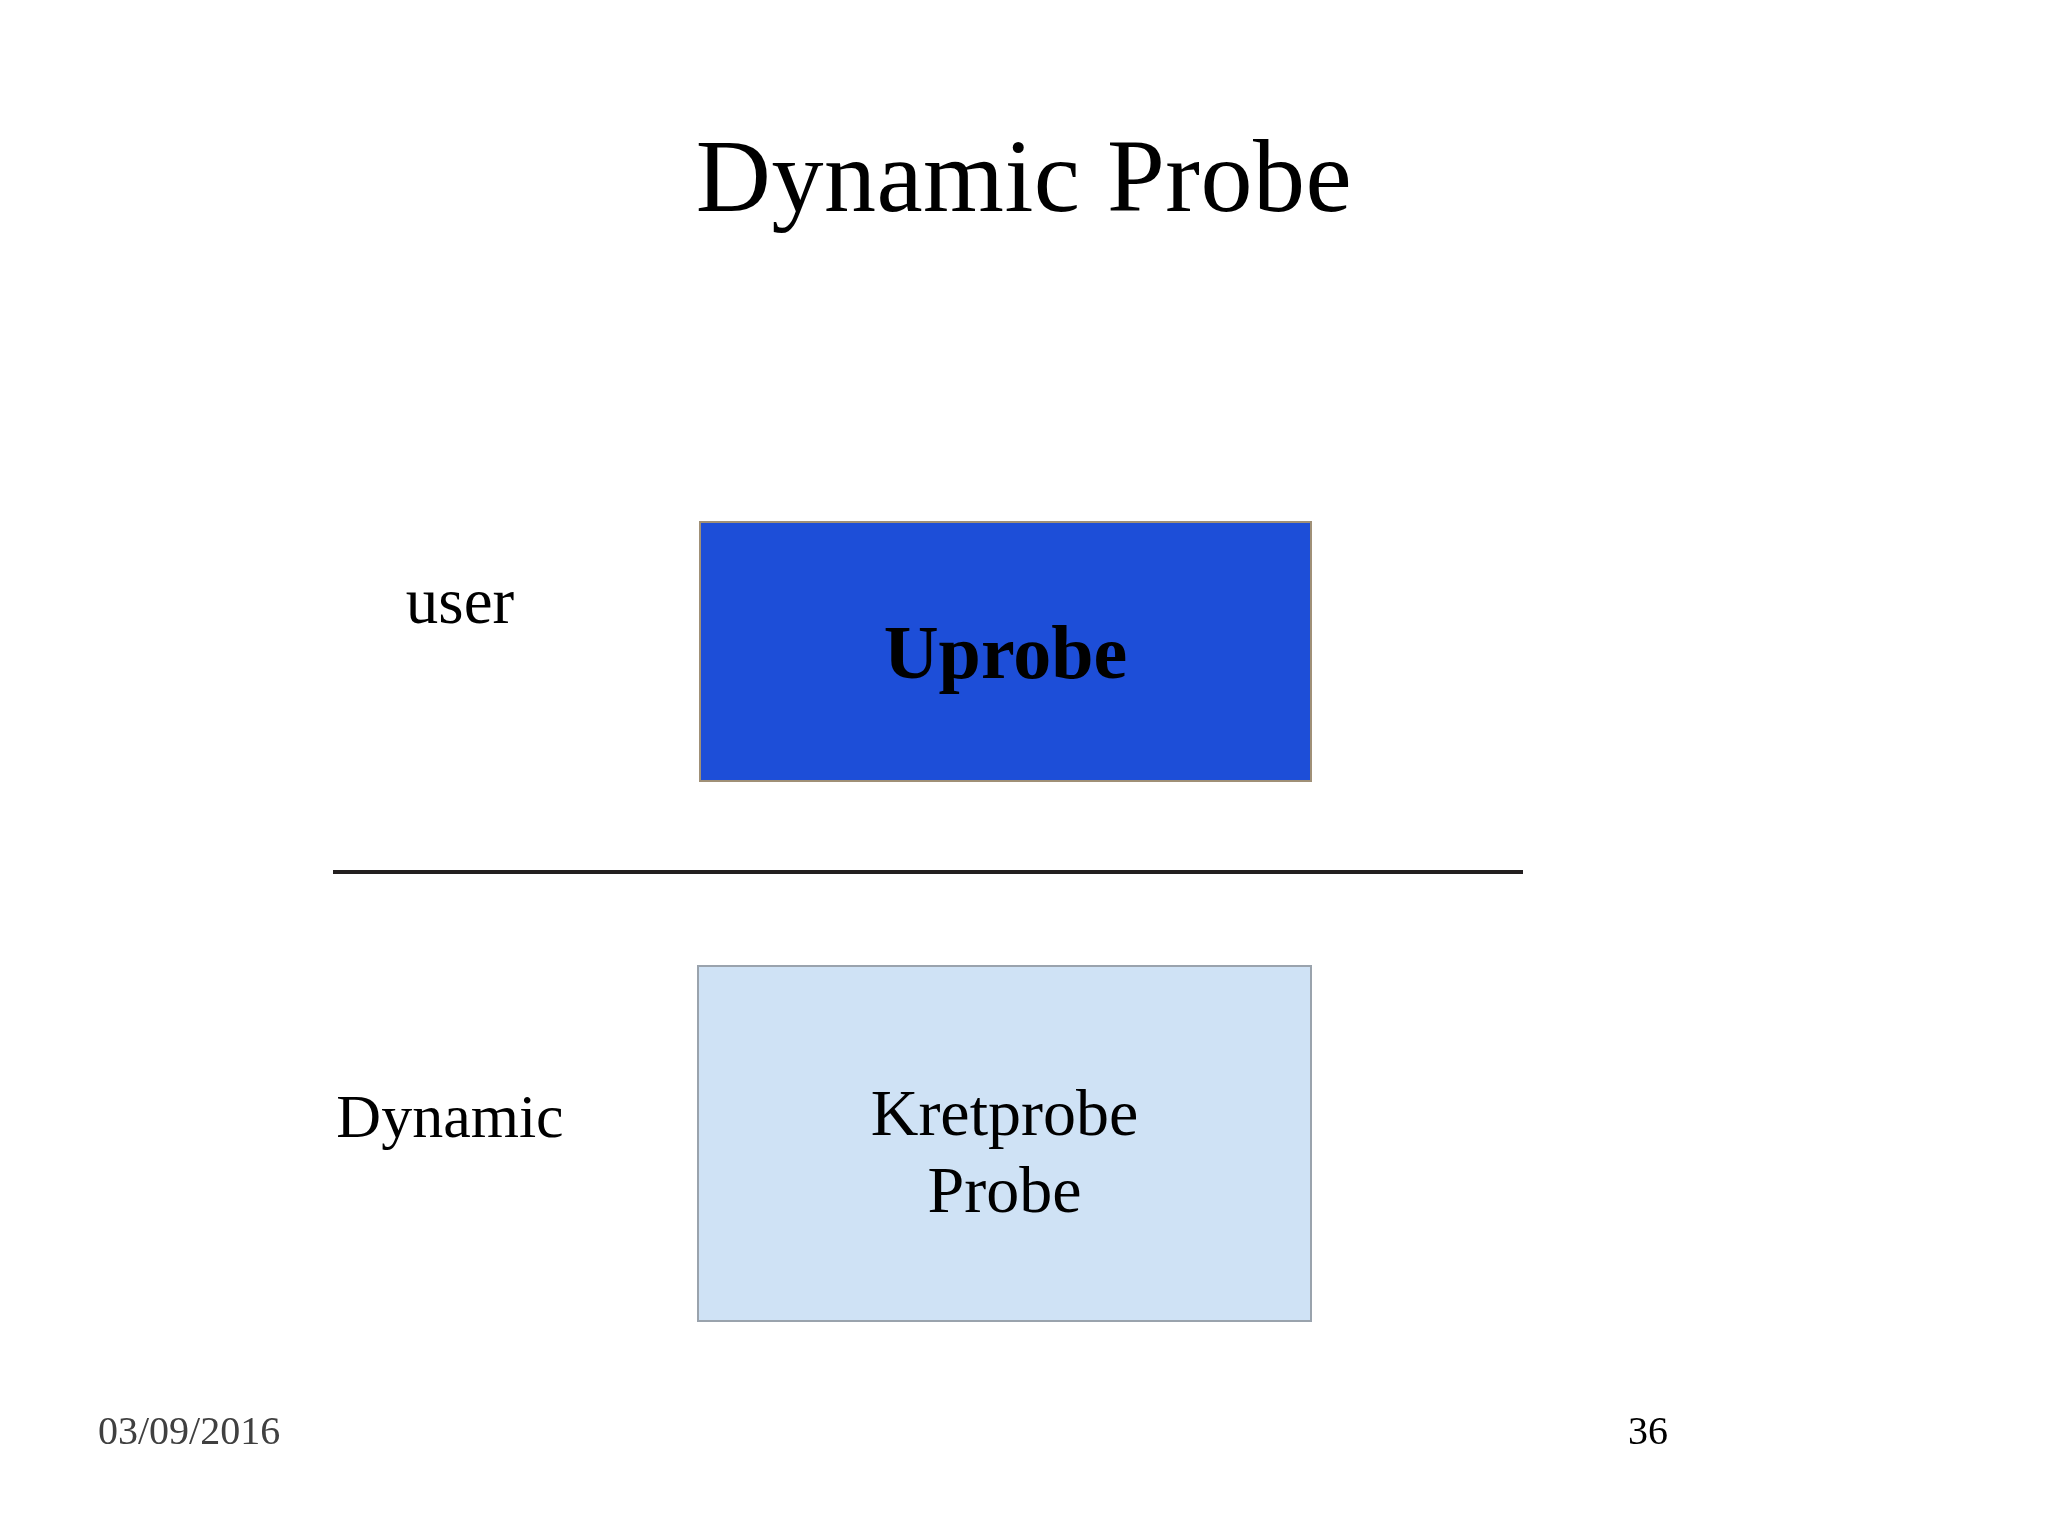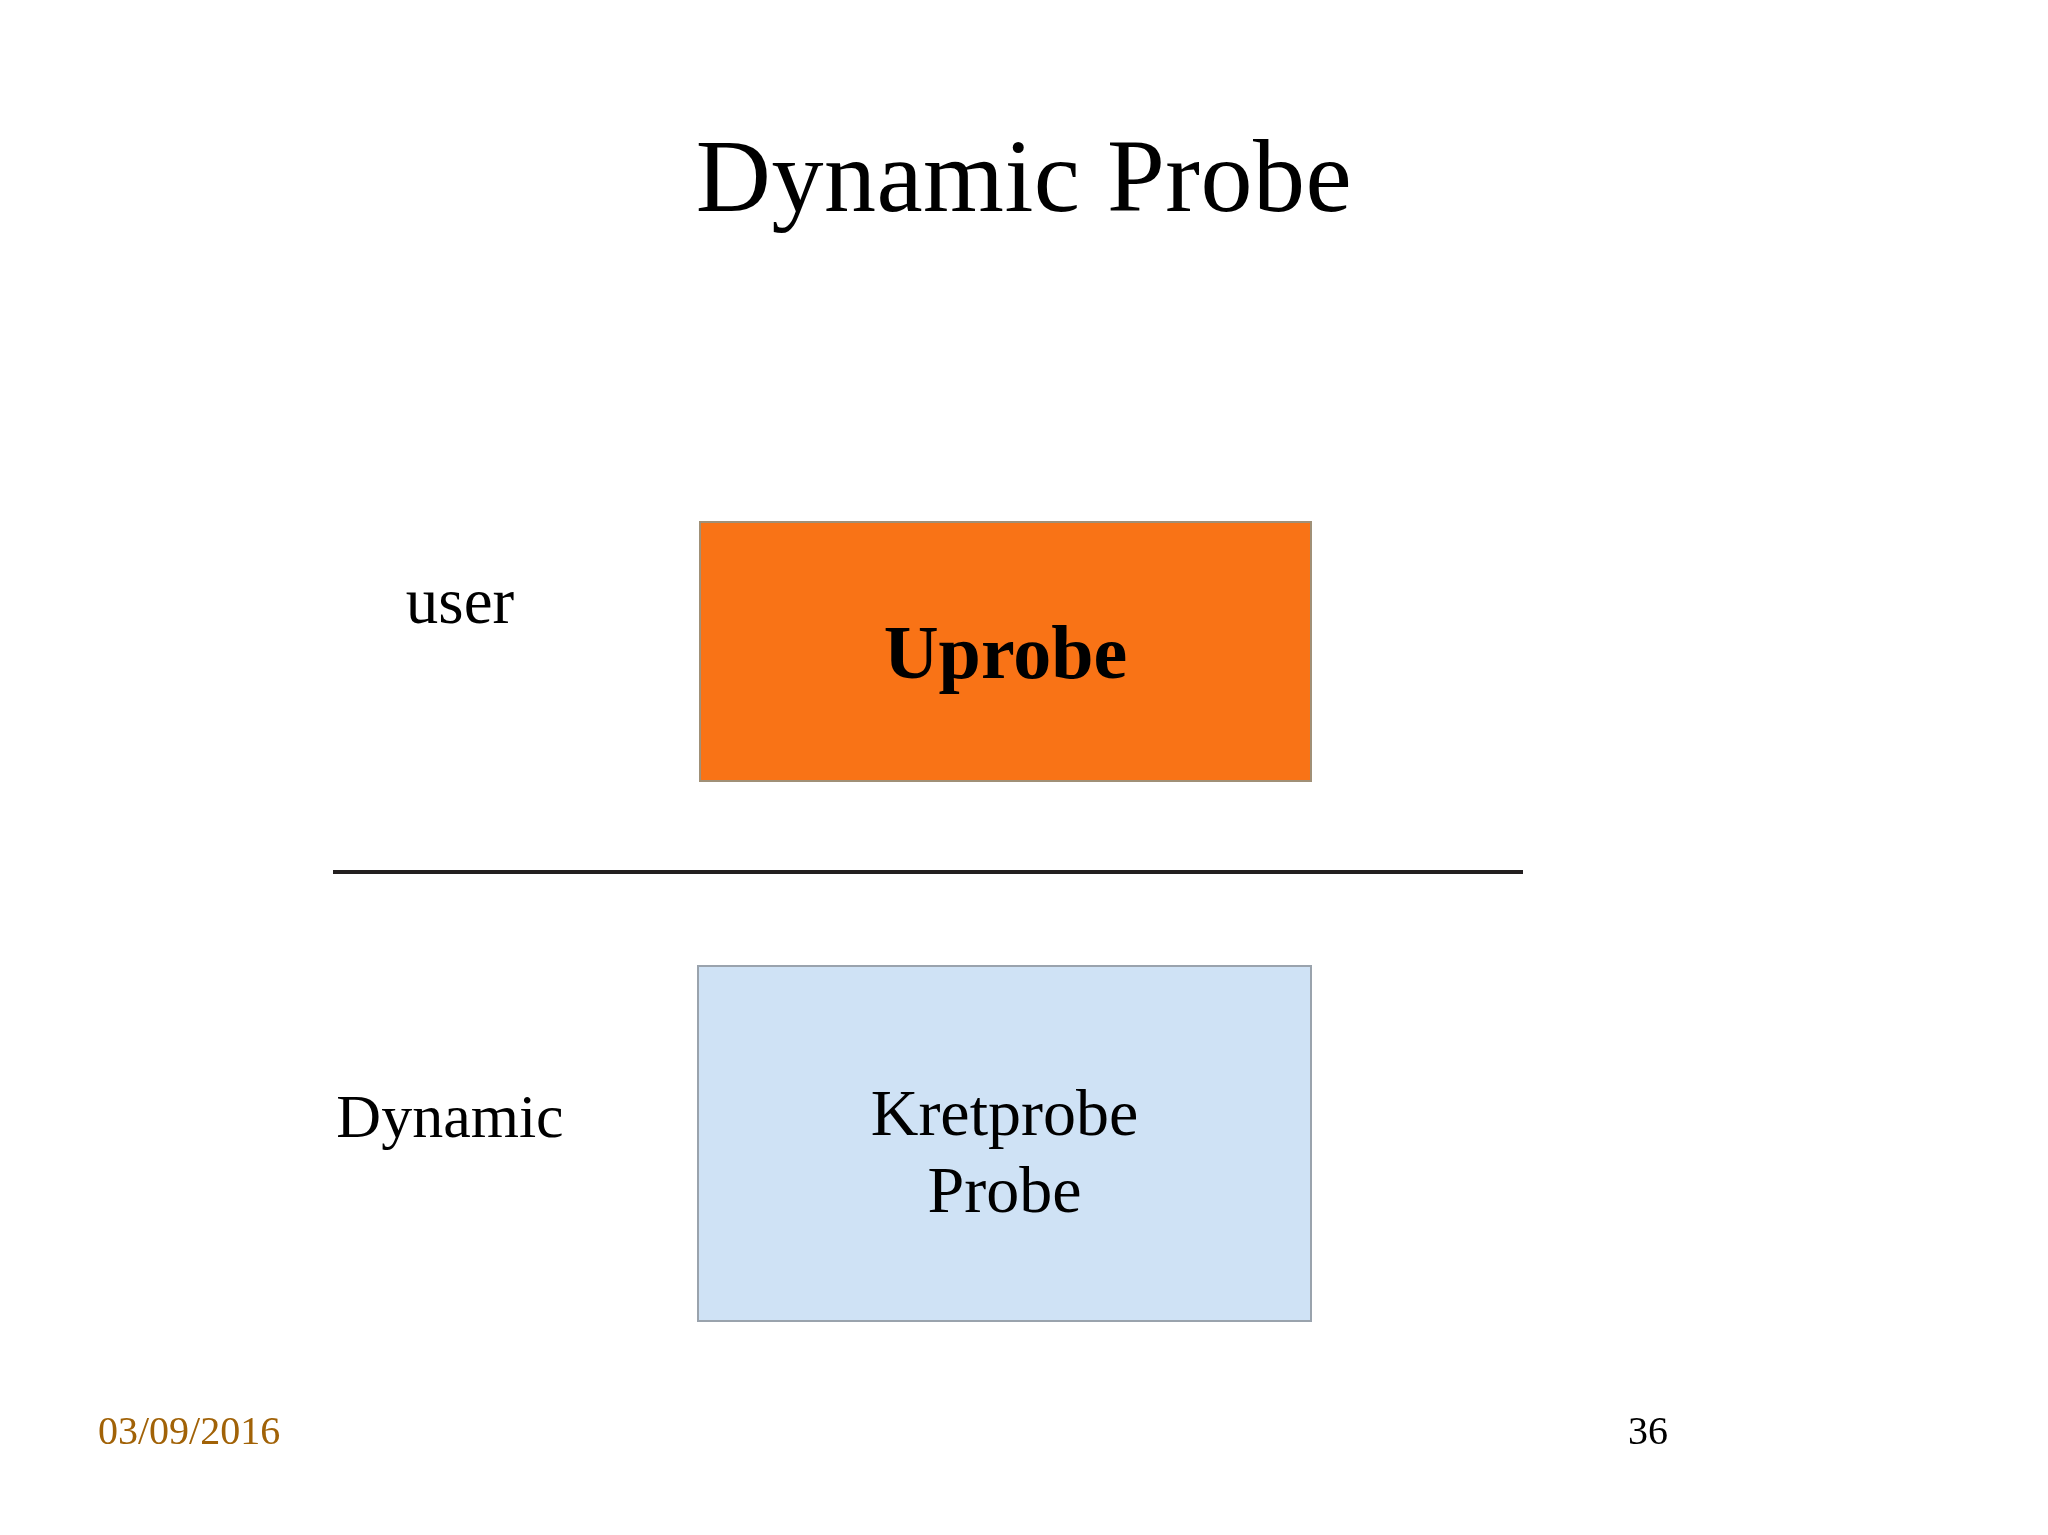--- a/index.html
+++ b/index.html
@@ -79,21 +79,21 @@
     align-items: center;
     justify-content: center;
     text-align: center;
   }
 
   .probe-box.uprobe {
     left: 699px;
     top: 521px;
     width: 613px;
     height: 261px;
-    background: #f97316;
+    background: #1d4ed8;
     border: 2px solid #a09077;
   }
 
   .probe-box.kprobe {
     left: 697px;
     top: 965px;
     width: 615px;
     height: 357px;
     background: #cfe2f5;
     border: 2px solid #9aa3ad;
@@ -133,21 +133,21 @@
     background: #231f20;
   }
 
   
   .footer-date {
     position: absolute;
     left: 98px;
     top: 1411px;
     font-size: 40px;
     line-height: 1.0;
-    color: #a16207;
+    color: #404040;
     white-space: nowrap;
   }
   .footer-page {
     position: absolute;
     right: 72px;
     top: 1411px;
     font-size: 40px;
     line-height: 1.0;
     color: #000000;
     text-align: right;

